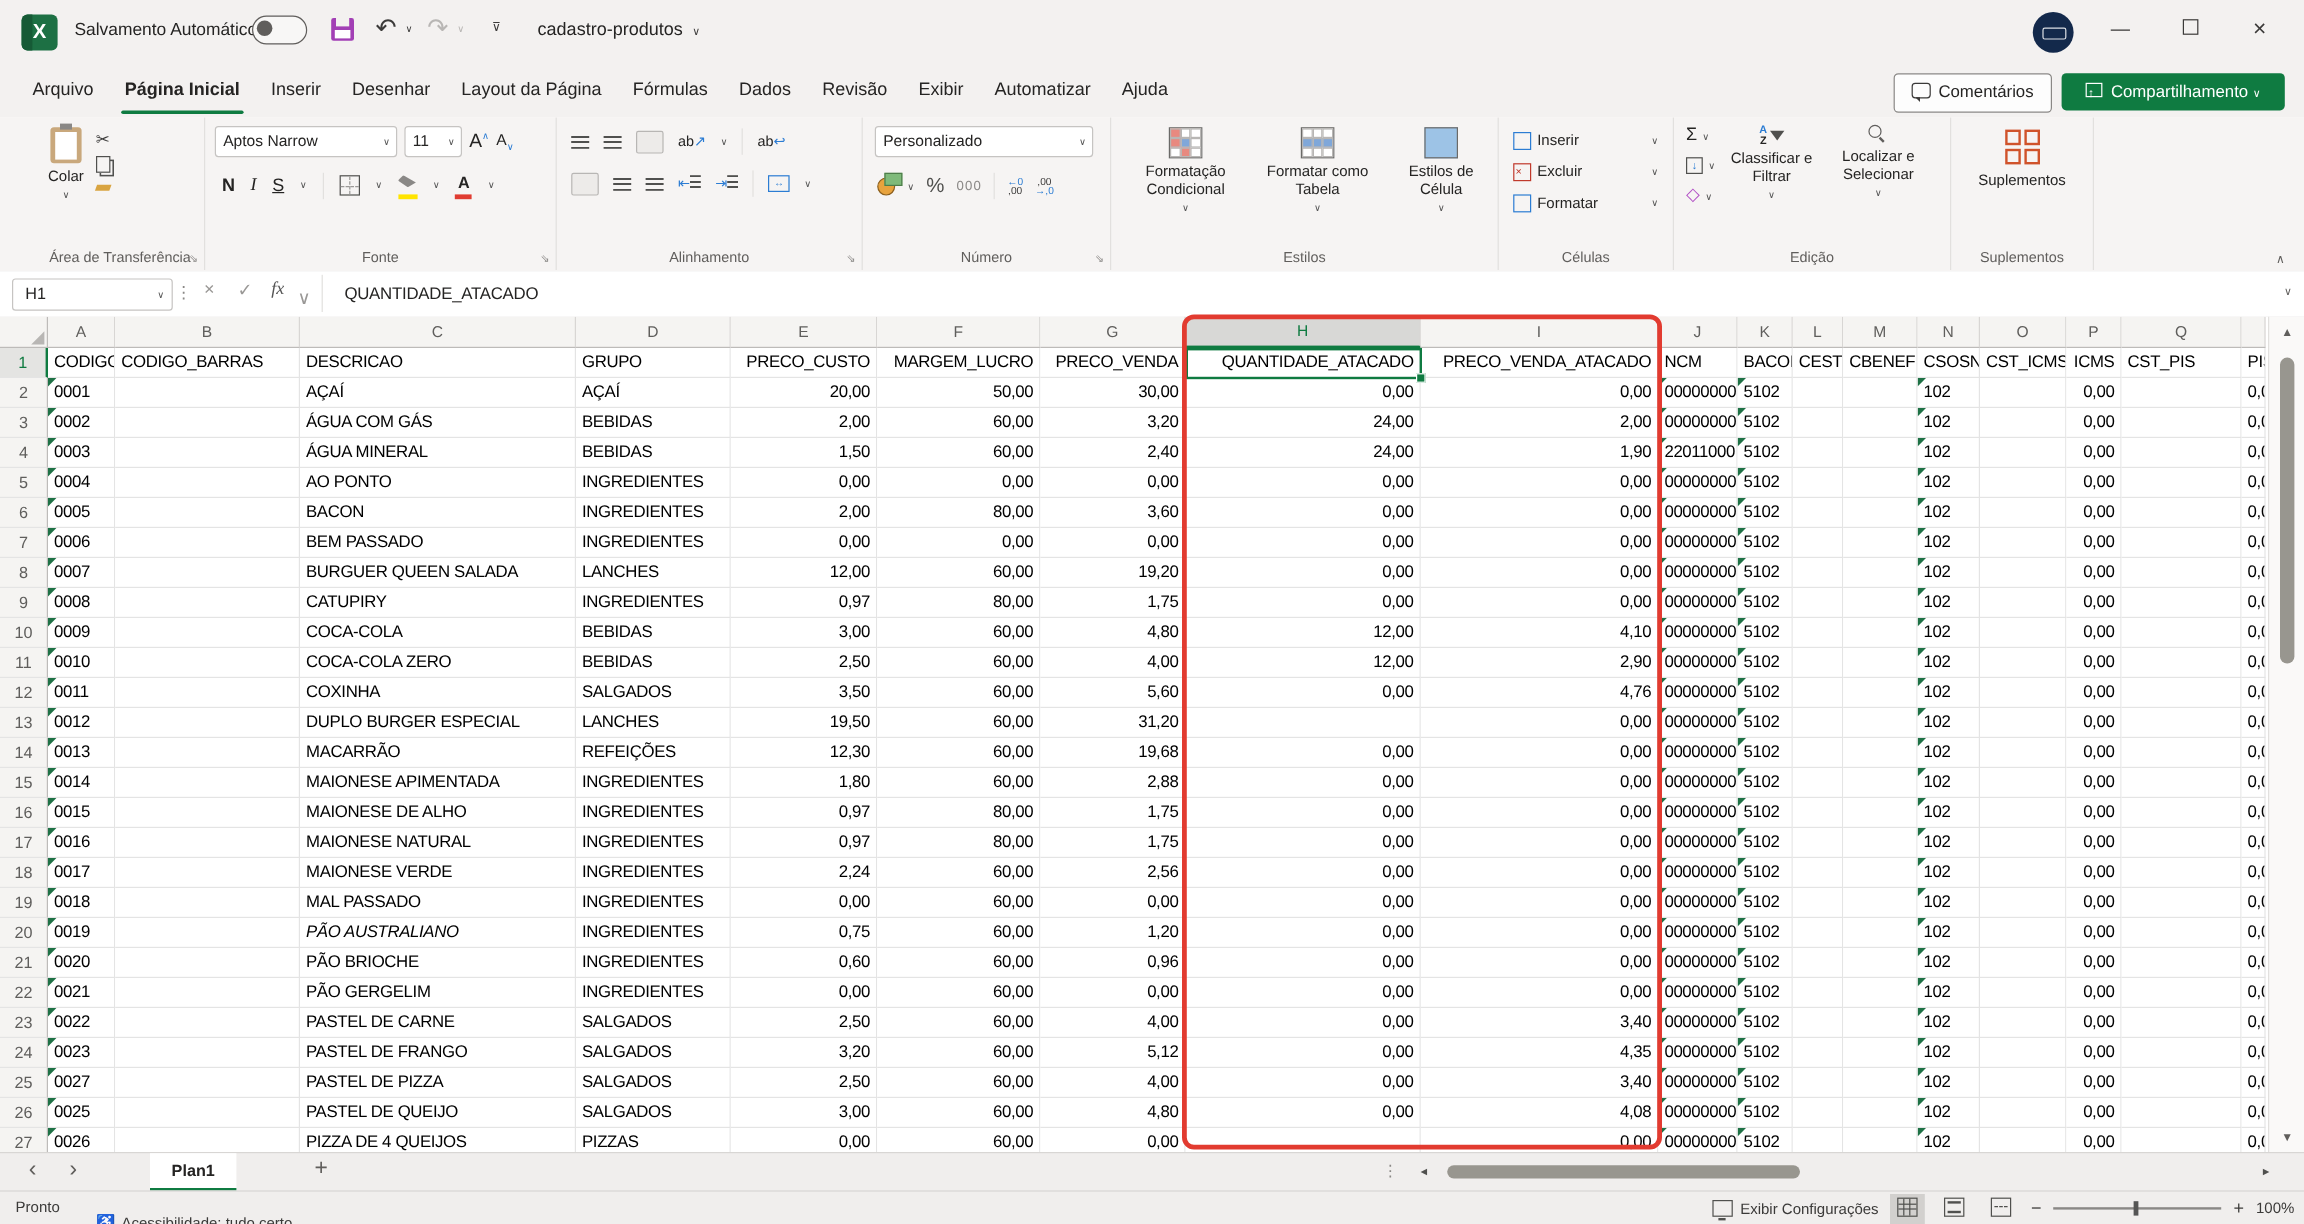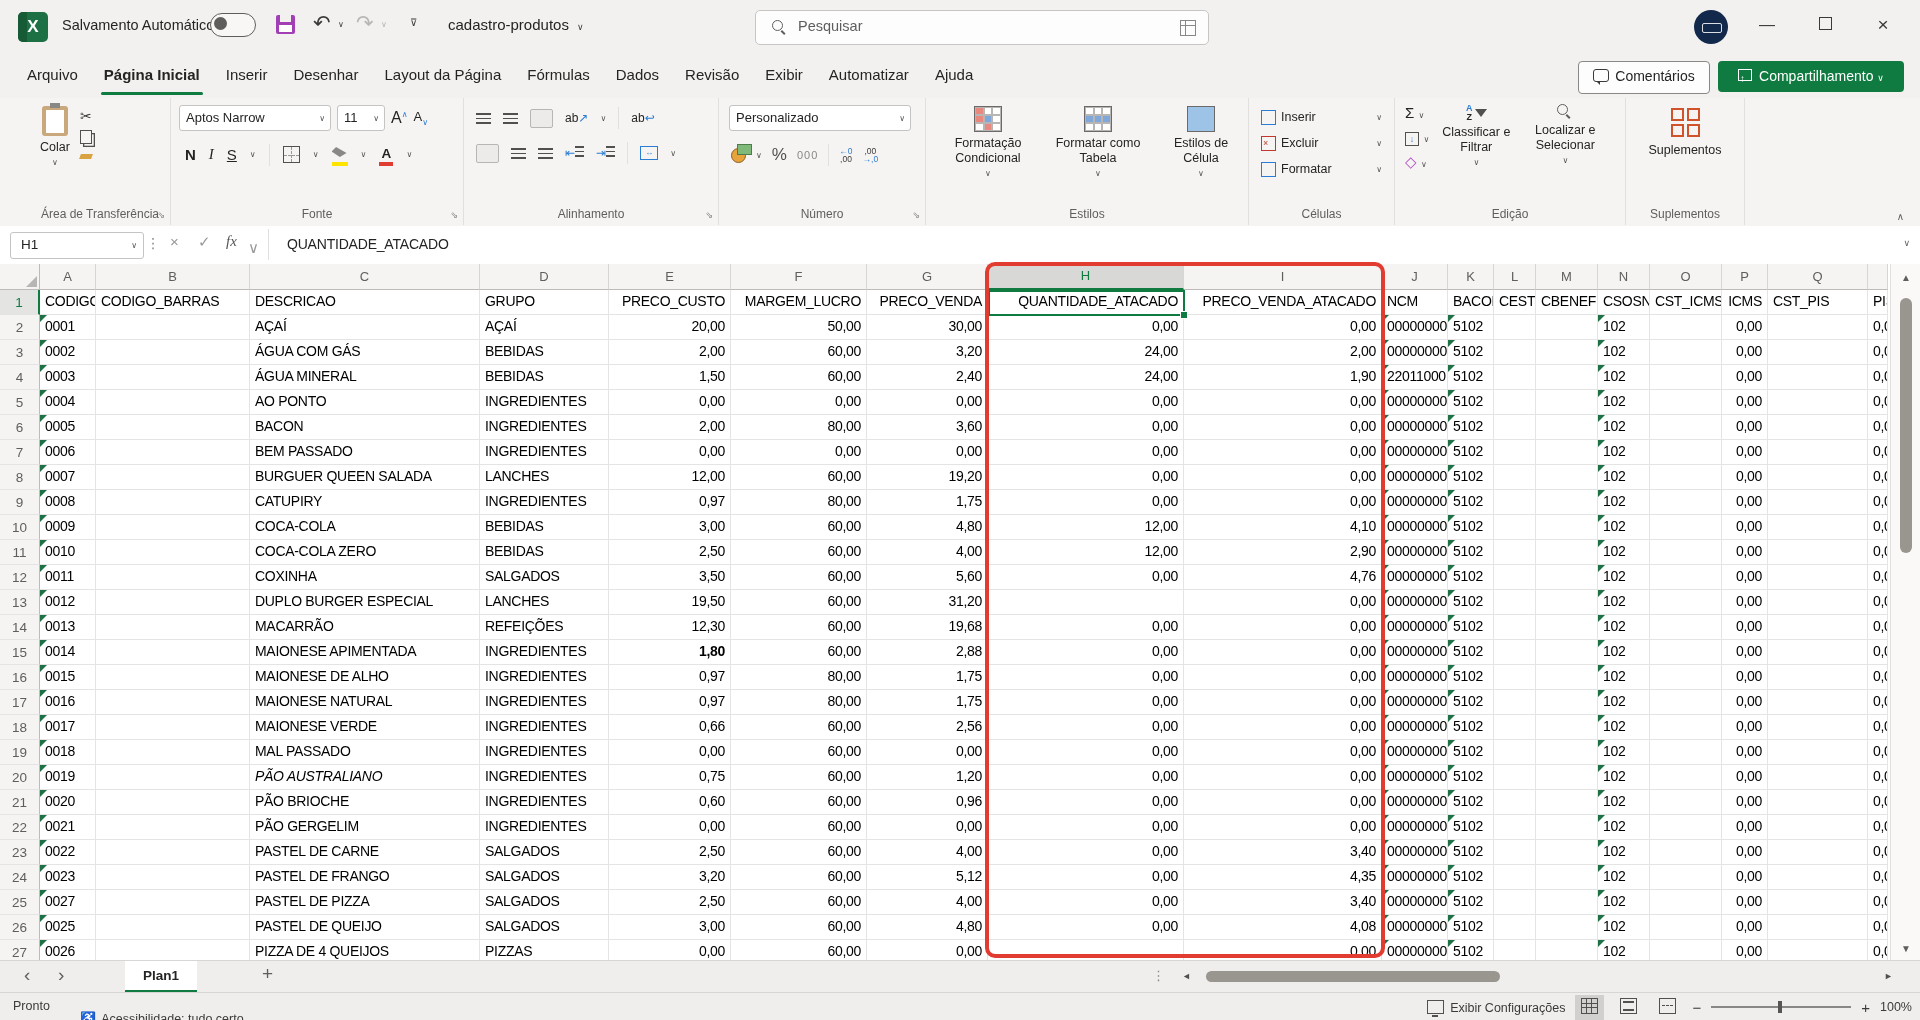--- a/index.html
+++ b/index.html
@@ -153,25 +153,20 @@
   <div id="applogo"><span>X</span></div>
   <span id="autosave">Salvamento Automático</span>
   <div id="autosave-toggle"></div>
   <span class="floppy"></span>
   <span class="qbtn" style="left:313px;">↶</span>
   <span class="qchev" style="left:338px;">∨</span>
   <span class="qbtn disabled" style="left:356px;">↷</span>
   <span class="qchev disabled" style="left:381px;">∨</span>
   <span class="qchev" style="left:410px;top:17px;font-size:10px;">⊽</span>
   <span id="filename"><span>cadastro-produtos</span><span class="chev">∨</span></span>
-  <div id="searchbar">
-    <span class="mag"></span>
-    <span id="search-ph">Pesquisar</span>
-    <span id="search-grid"></span>
-  </div>
   <div id="avatar"></div>
   <span class="winbtn" style="left:1744px;">—</span>
   <span class="winbtn" id="btn-max" style="left:1802px;"><i></i></span>
   <span class="winbtn" style="left:1860px;font-size:19px;">×</span>
 </div>
 
 <div id="menubar">
   <div id="menu-tabs">
       <span class="mtab">Arquivo</span>
       <span class="mtab active">Página Inicial</span>
@@ -712,21 +707,21 @@
       <div class="cell ar" style="width: 46px;">0,00</div>
       <div class="cell" style="width: 100px;"></div>
       <div class="cell" style="width: 20px;">0,00</div>
     </div>
     <div class="rowE">
       <div class="gut">15</div>
       <div class="cell tri" style="width: 56px;">0014</div>
       <div class="cell" style="width: 154px;"></div>
       <div class="cell" style="width: 230px;">MAIONESE APIMENTADA</div>
       <div class="cell" style="width: 129px;">INGREDIENTES</div>
-      <div class="cell ar" style="width: 122px; font-weight: bold;">1,80</div>
+      <div class="cell ar" style="width: 122px;">1,80</div>
       <div class="cell ar" style="width: 136px;">60,00</div>
       <div class="cell ar" style="width: 121px;">2,88</div>
       <div class="cell ar" style="width: 196px;">0,00</div>
       <div class="cell ar" style="width: 198px;">0,00</div>
       <div class="cell tri" style="width: 66px;">00000000</div>
       <div class="cell tri" style="width: 46px;">5102</div>
       <div class="cell" style="width: 42px;"></div>
       <div class="cell" style="width: 62px;"></div>
       <div class="cell tri" style="width: 52px;">102</div>
       <div class="cell" style="width: 72px;"></div>
@@ -775,21 +770,21 @@
       <div class="cell ar" style="width: 46px;">0,00</div>
       <div class="cell" style="width: 100px;"></div>
       <div class="cell" style="width: 20px;">0,00</div>
     </div>
     <div class="rowE">
       <div class="gut">18</div>
       <div class="cell tri" style="width: 56px;">0017</div>
       <div class="cell" style="width: 154px;"></div>
       <div class="cell" style="width: 230px;">MAIONESE VERDE</div>
       <div class="cell" style="width: 129px;">INGREDIENTES</div>
-      <div class="cell ar" style="width: 122px;">0,66</div>
+      <div class="cell ar" style="width: 122px;">2,24</div>
       <div class="cell ar" style="width: 136px;">60,00</div>
       <div class="cell ar" style="width: 121px;">2,56</div>
       <div class="cell ar" style="width: 196px;">0,00</div>
       <div class="cell ar" style="width: 198px;">0,00</div>
       <div class="cell tri" style="width: 66px;">00000000</div>
       <div class="cell tri" style="width: 46px;">5102</div>
       <div class="cell" style="width: 42px;"></div>
       <div class="cell" style="width: 62px;"></div>
       <div class="cell tri" style="width: 52px;">102</div>
       <div class="cell" style="width: 72px;"></div>

